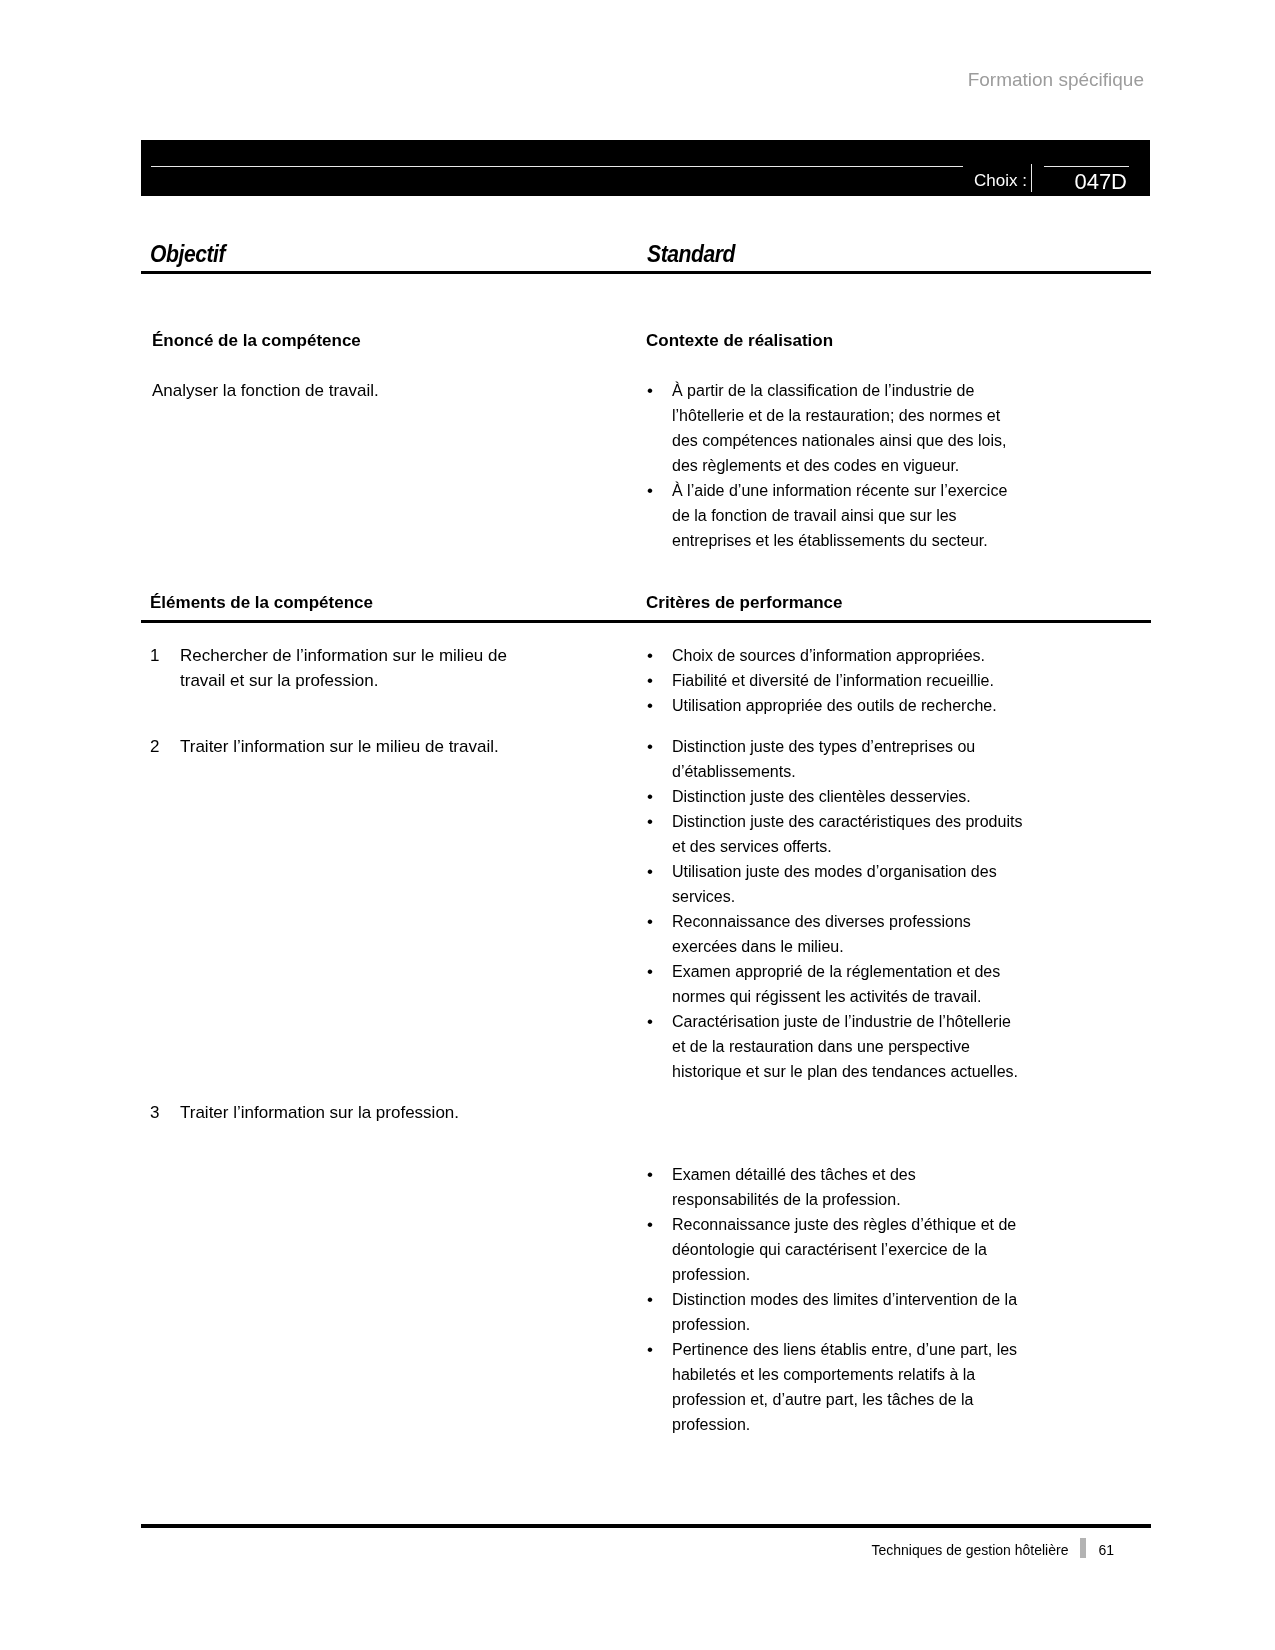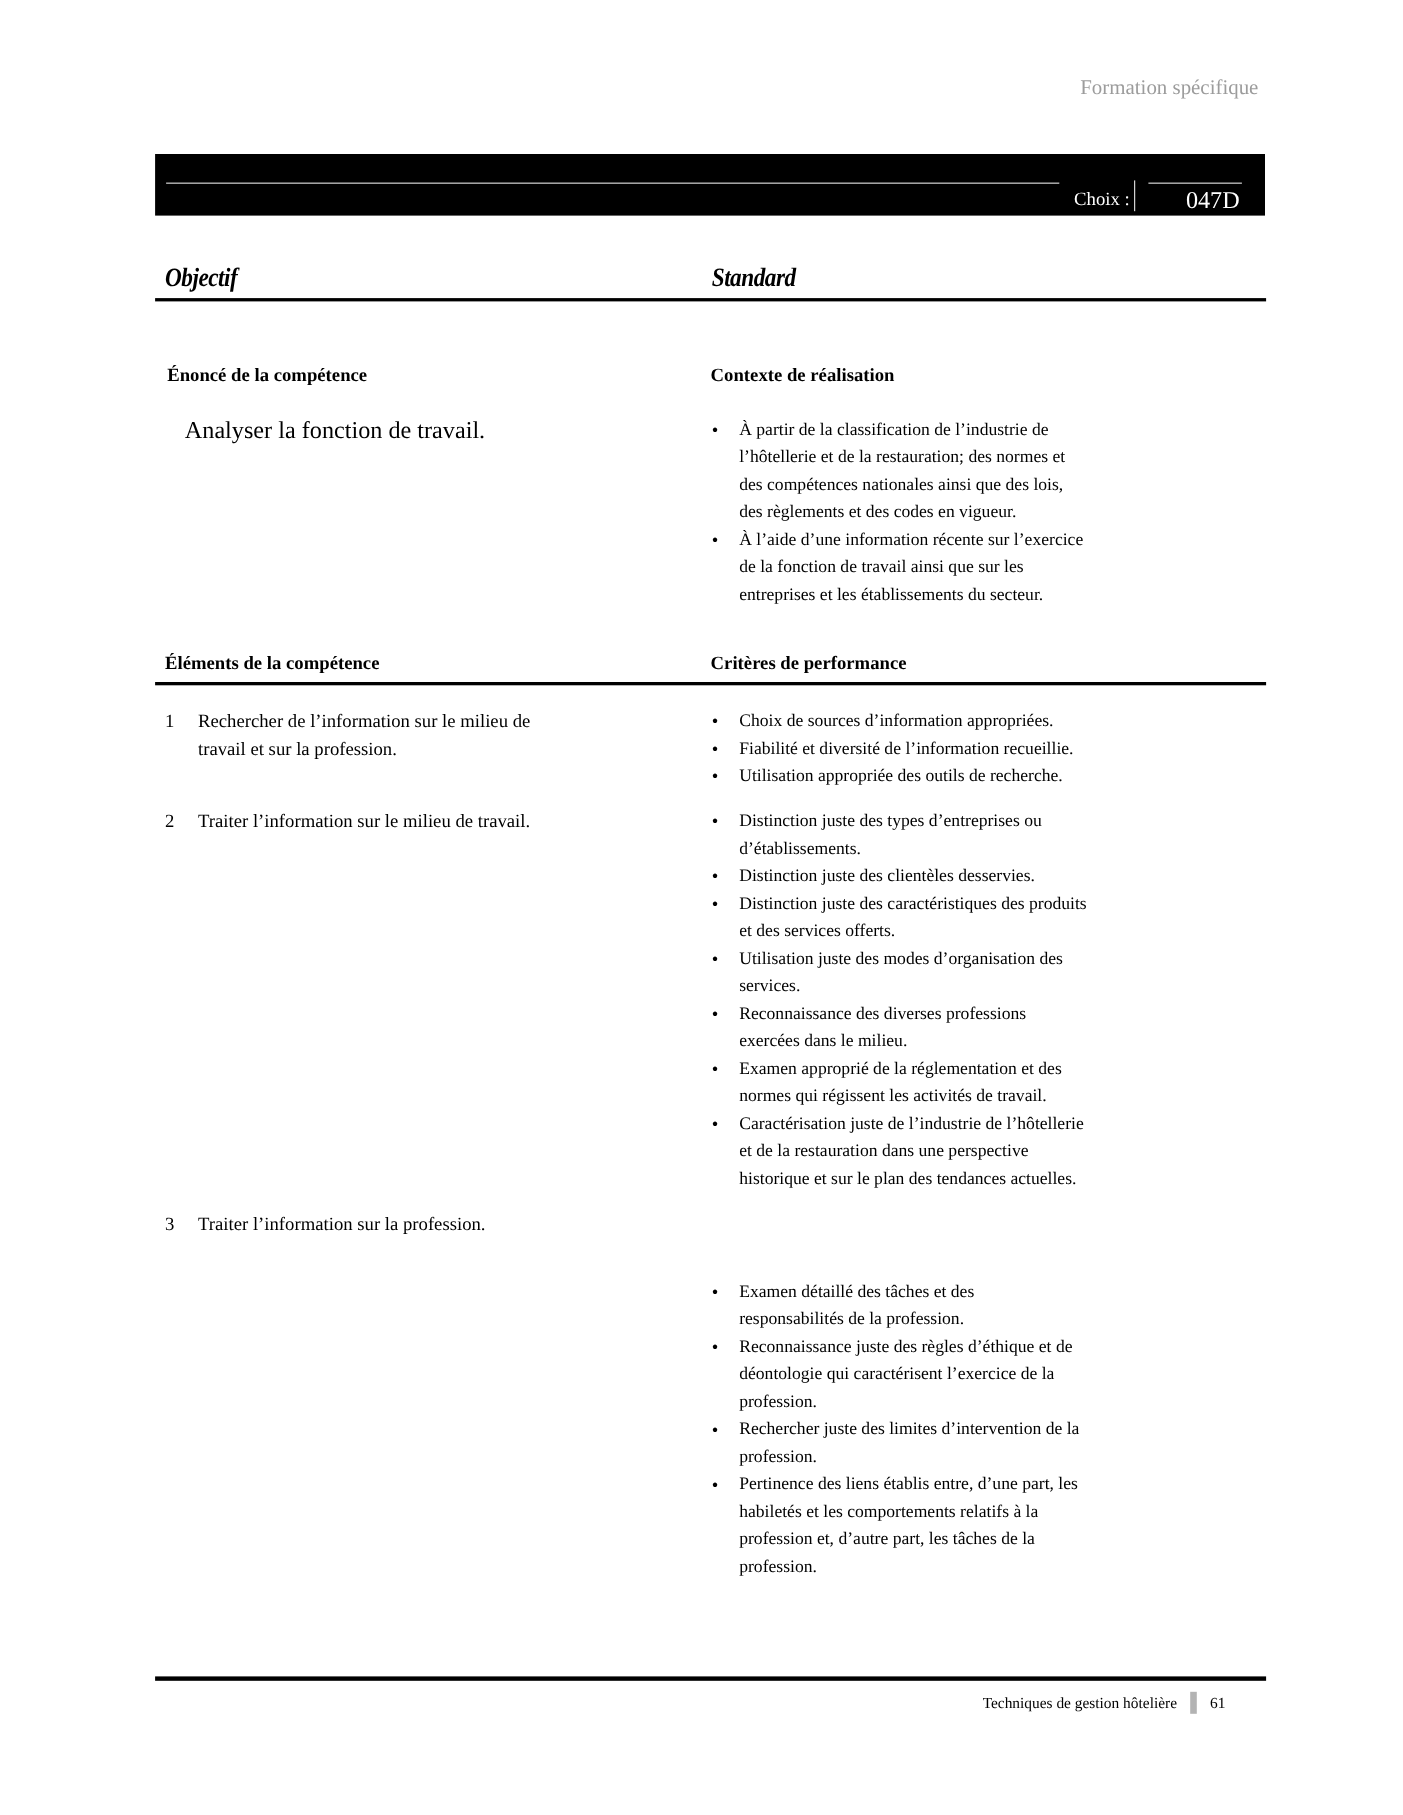--- a/index.html
+++ b/index.html
@@ -3,21 +3,21 @@
 <meta charset="utf-8">
 <style>
   * { margin: 0; padding: 0; box-sizing: border-box; }
   html, body { background: #e9e9e9; }
   .page {
     position: relative;
     width: 1275px;
     height: 1650px;
     margin: 0 auto;
     background: #ffffff;
-    font-family: Liberation Serif, serif;
+    font-family: Liberation Sans, sans-serif;
     color: #000000;
     overflow: hidden;
   }
   .top-label {
     position: absolute;
     top: 68px;
     right: 131px;
     font-size: 19px;
     line-height: 24px;
     color: #9c9c9c;
@@ -72,21 +72,21 @@
     letter-spacing: -0.5px;
   }
   .col-title.objective { left: 150px; }
   .col-title.standard  { left: 647px; }
   .rule { position: absolute; left: 141px; width: 1010px; background: #000000; }
   .rule-1 { top: 271px; height: 3px; }
   .rule-2 { top: 620px; height: 3px; }
   .rule-footer { top: 1524px; height: 4px; }
   
   .h-bold { position: absolute; font-size: 17px; font-weight: bold; line-height: 25px; }
-  .body-text { position: absolute; font-size: 22px; line-height: 25px; margin-left: 16px; }
+  .body-text { position: absolute; font-size: 17px; line-height: 25px; }
   .left-col  { left: 152px; }
   .right-col { left: 646px; }
   
   .bullet-list { position: absolute; left: 646px; width: 500px; list-style: none; }
   .bullet-list li {
     position: relative;
     padding-left: 26px;
     font-size: 16px; line-height: 25px;
     white-space: pre-line;
   }
@@ -188,21 +188,21 @@
   <div class="elem-row" style="top:1100px">
     <span class="elem-num">3</span>
     <span class="elem-text">Traiter l’information sur la profession.</span>
   </div>
   <ul class="bullet-list" style="top:1162px">
     <li>Examen détaillé des tâches et des
 responsabilités de la profession.</li>
     <li>Reconnaissance juste des règles d’éthique et de
 déontologie qui caractérisent l’exercice de la
 profession.</li>
-    <li>Rechercher juste des limites d’intervention de la
+    <li>Distinction modes des limites d’intervention de la
 profession.</li>
     <li>Pertinence des liens établis entre, d’une part, les
 habiletés et les comportements relatifs à la
 profession et, d’autre part, les tâches de la
 profession.</li>
   </ul>
 
   <div class="rule rule-footer"></div>
   <div class="footer">
     <span>Techniques de gestion hôtelière</span>

